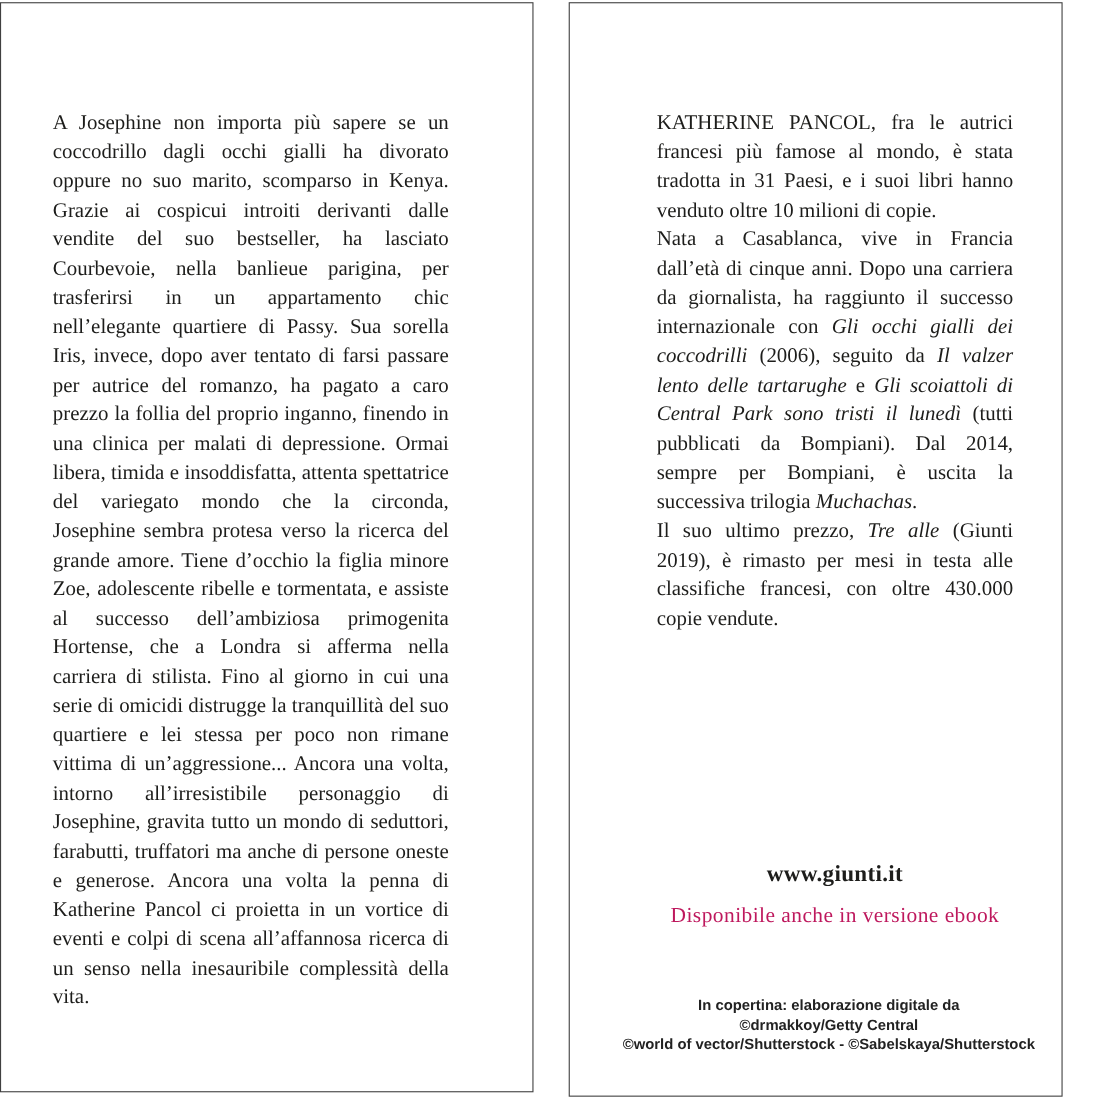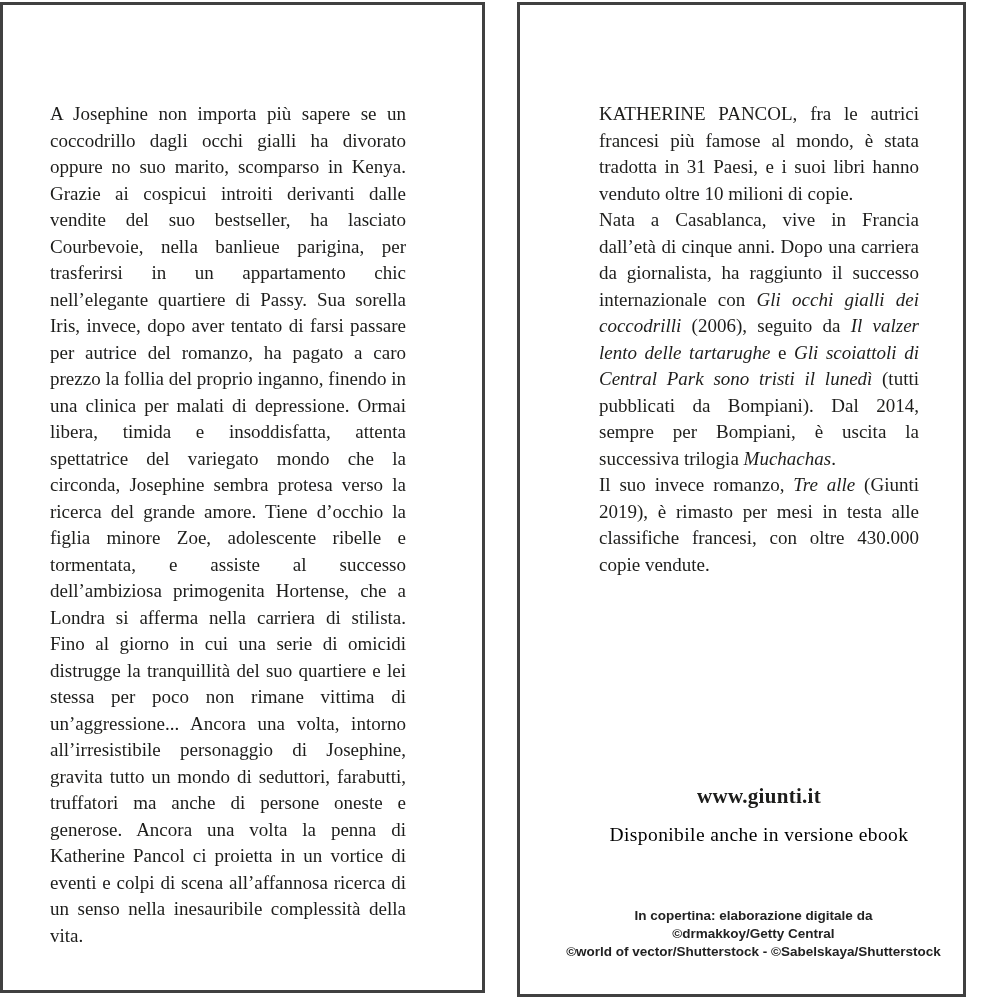--- a/index.html
+++ b/index.html
@@ -7,21 +7,21 @@
     width: 1000px; height: 998px;
     background: #ffffff;
     font-family: "Liberation Serif", serif;
     overflow: hidden;
     position: relative;
   }
   .flap {
     position: absolute;
     top: 2px;
     background: #ffffff;
-    border: 3px solid #404040;
+    border: 1px solid #404040;
   }
   .flap-left  { left: 0px;   width: 485px; height: 991px; }
   .flap-right { left: 517px; width: 449px; height: 995px; }
 
   .synopsis {
     margin: 96px 76px 0 47px;
     font-size: 19px;
     line-height: 26.5px;
     color: #1d1d1b;
     text-align: justify;
@@ -51,21 +51,21 @@
     color: #1d1d1b;
     letter-spacing: 0.3px;
   }
   .ebook-row {
     position: absolute;
     top: 819px; left: 79px; right: 44px;
     text-align: center;
   }
   .ebook {
     font-size: 19.5px;
-    color: #000000;
+    color: #be185d;
     letter-spacing: 0.4px;
     font-family: Liberation Serif, serif;
   }
   .credits {
     position: absolute;
     top: 902px; left: 40px; right: 16px;
     text-align: center;
     font-family: "Liberation Sans", sans-serif;
     font-size: 13.5px;
     line-height: 18px;
@@ -77,21 +77,21 @@
 <body>
 
 <section class="flap flap-left">
   <div class="synopsis">A Josephine non importa più sapere se un coccodrillo dagli occhi gialli ha divorato oppure no suo marito, scomparso in Kenya. Grazie ai cospicui introiti derivanti dalle vendite del suo bestseller, ha lasciato Courbevoie, nella banlieue parigina, per trasferirsi in un appartamento chic nell’elegante quartiere di Passy. Sua sorella Iris, invece, dopo aver tentato di farsi passare per autrice del romanzo, ha pagato a caro prezzo la follia del proprio inganno, finendo in una clinica per malati di depressione. Ormai libera, timida e insoddisfatta, attenta spettatrice del variegato mondo che la circonda, Josephine sembra protesa verso la ricerca del grande amore. Tiene d’occhio la figlia minore Zoe, adolescente ribelle e tormentata, e assiste al successo dell’ambiziosa primogenita Hortense, che a Londra si afferma nella carriera di stilista. Fino al giorno in cui una serie di omicidi distrugge la tranquillità del suo quartiere e lei stessa per poco non rimane vittima di un’aggressione... Ancora una volta, intorno all’irresistibile personaggio di Josephine, gravita tutto un mondo di seduttori, farabutti, truffatori ma anche di persone oneste e generose. Ancora una volta la penna di Katherine Pancol ci proietta in un vortice di eventi e colpi di scena all’affannosa ricerca di un senso nella inesauribile complessità della vita.</div>
 </section>
 
 <section class="flap flap-right">
   <div class="bio">
     <p><span>KATHERINE PANCOL, fra le autrici francesi più famose al mondo, è stata tradotta in 31 Paesi, e i suoi libri hanno venduto oltre 10 milioni di copie.</span></p>
     <p><span>Nata a Casablanca, vive in Francia dall’età di cinque anni. Dopo una carriera da giornalista, ha raggiunto il successo internazionale con </span><i>Gli occhi gialli dei coccodrilli</i><span> (2006), seguito da </span><i>Il valzer lento delle tartarughe</i><span> e </span><i>Gli scoiattoli di Central Park sono tristi il lunedì</i><span> (tutti pubblicati da Bompiani). Dal 2014, sempre per Bompiani, è uscita la successiva trilogia </span><i>Muchachas</i><span>.</span></p>
-    <p><span>Il suo invece romanzo, </span><i>Tre alle</i><span> (Giunti 2019), è rimasto per mesi in testa alle classifiche francesi, con oltre 430.000 copie vendute.</span></p>
+    <p><span>Il suo ultimo prezzo, </span><i>Tre alle</i><span> (Giunti 2019), è rimasto per mesi in testa alle classifiche francesi, con oltre 430.000 copie vendute.</span></p>
   </div>
 
   <div class="website-row">
     <span class="website">www.giunti.it</span>
   </div>
 
   <div class="ebook-row">
     <span class="ebook">Disponibile anche in versione ebook</span>
   </div>
 

